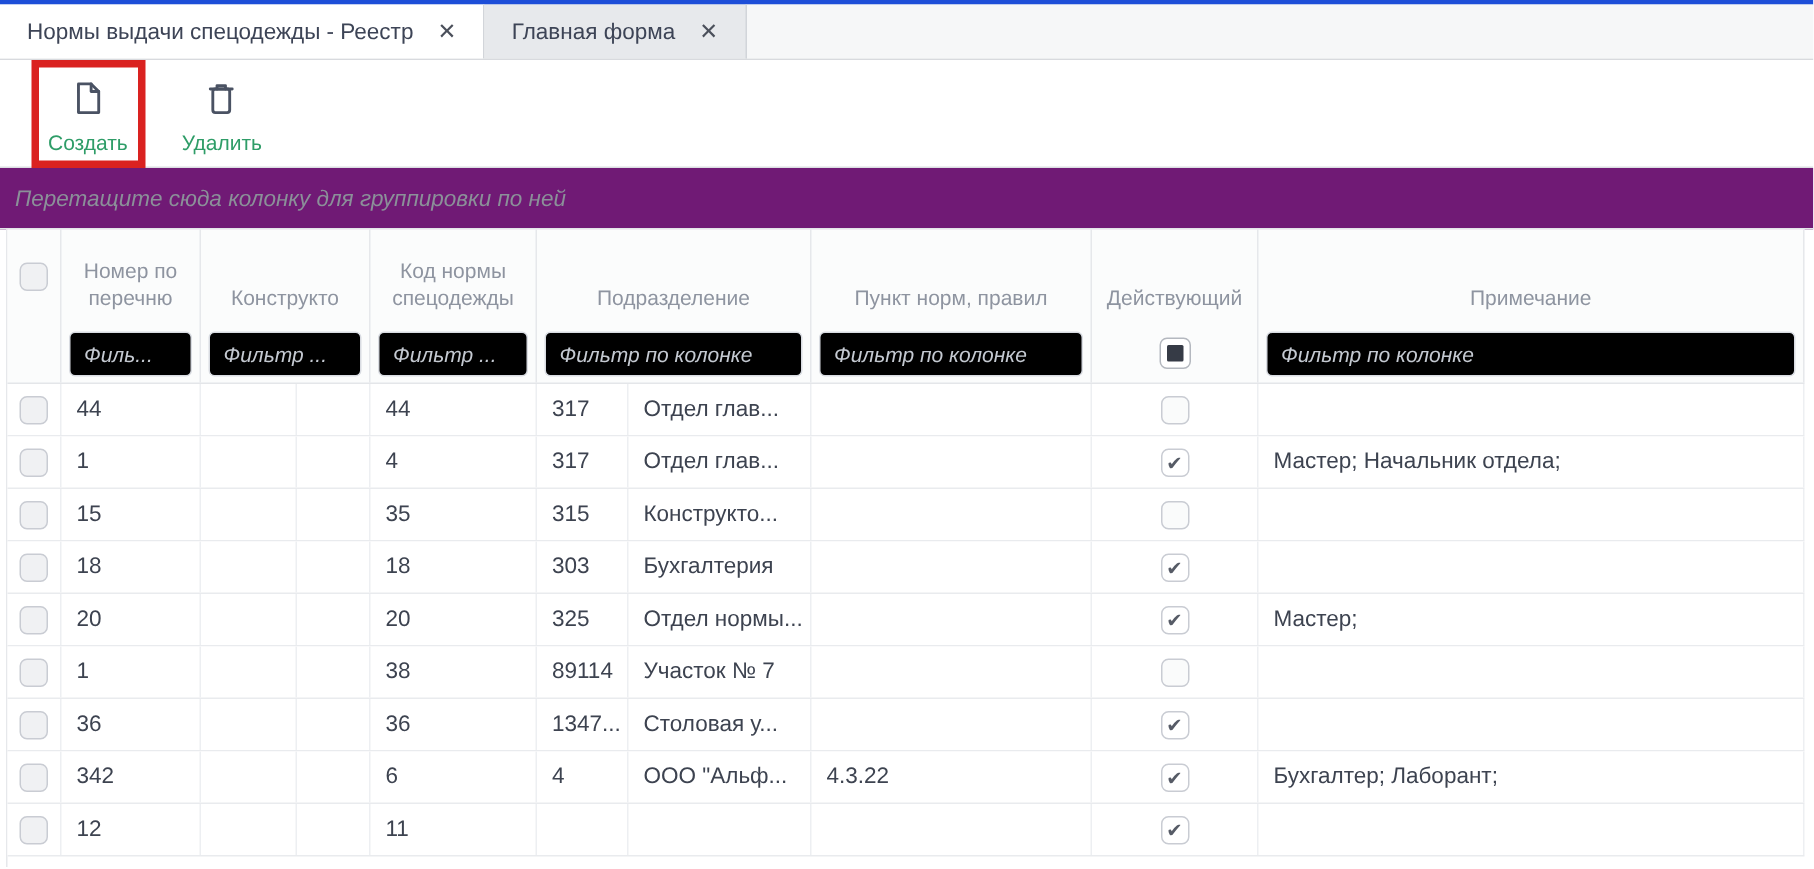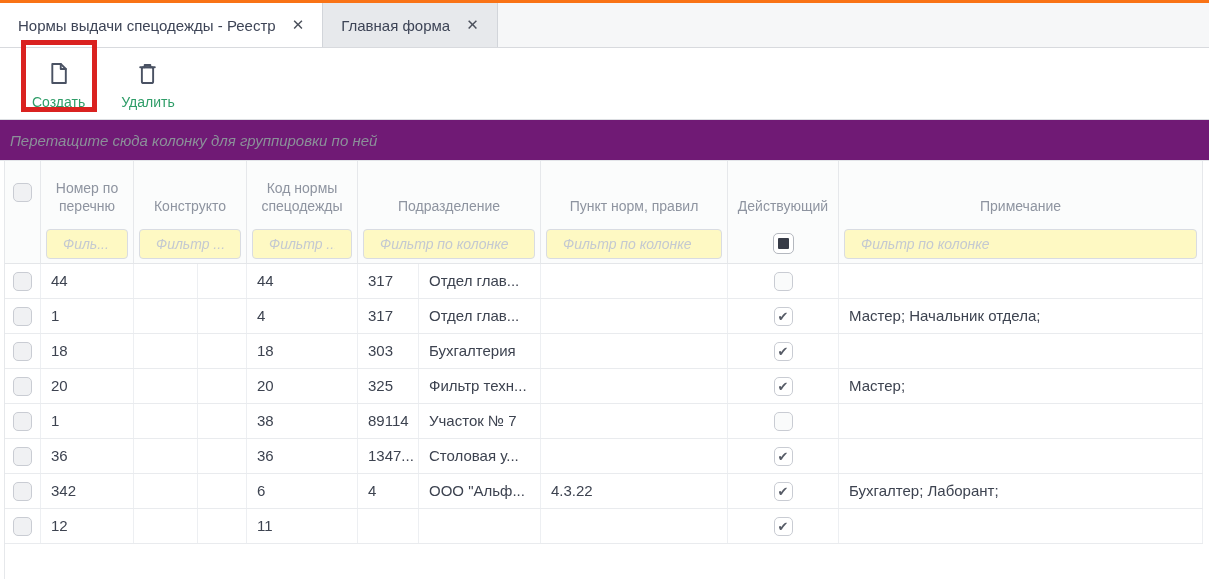--- a/index.html
+++ b/index.html
@@ -1,22 +1,22 @@
 <!DOCTYPE html>
 <html><head>
 <meta charset="utf-8">
 <style>
   * { margin:0; padding:0; box-sizing:border-box; }
   html,body { background:#fff; }
   body { font-family:"Liberation Sans","DejaVu Sans",sans-serif; }
   .screen { position:relative; width:1209px; height:579px; background:#fff; overflow:hidden; }
 
   
-  .tabbar { height:48px; background:#eceef1; display:flex; align-items:stretch;
-            border-bottom:1px solid #d8dade; border-top:3px solid #f97316; }
+  .tabbar { height:40px; background:#eceef1; display:flex; align-items:stretch;
+            border-bottom:1px solid #d8dade; border-top:3px solid #1d4ed8; }
   .tab { display:flex; align-items:center; gap:16px; padding:0 18px; font-size:15px;
          color:#3d4456; border-right:1px solid #d2d5da; cursor:default; }
   .tab.active { background:#fff; }
   .tab.inactive { background:#e7e9ec; }
   .tab .close { font-size:15px; font-weight:bold; color:#4b505b; }
   .tabbar-rest { flex:1; background:#f6f7f8; }
 
   
   .toolbar { position:relative; height:72px; background:#fff; border-bottom:1px solid #dcdee2;
              display:flex; align-items:flex-start; padding:10px 12px 0 26px; gap:24px; }
@@ -36,21 +36,21 @@
   .grid-wrap { margin-left:4px; width:1199px; height:425px; border-left:1px solid #e6e8eb; background:#fff; }
   .hrow, .frow, .row { display:flex; }
   .hrow { height:63px; background:#fbfcfc; }
   .frow { height:40px; background:#fbfcfc; border-bottom:1px solid #e4e6e9; }
   .hcell { display:flex; align-items:flex-end; justify-content:center; text-align:center;
            padding:0 4px 9px 4px; font-size:14px; line-height:1.25; color:#8e94a0;
            border-right:1px solid #e6e8eb; white-space:normal; overflow:hidden; }
   .fcell { display:flex; align-items:center; justify-content:center; padding:0 5px;
            border-right:1px solid #e6e8eb; }
   .fcell input { width:100%; height:30px; border:1px solid #d9dce2; border-radius:4px;
-                 background:#fef9c3; padding:0 16px; font-family:inherit;
+                 background:#000000; padding:0 9px; font-family:inherit;
                  font-size:14px; font-style:italic; color:#6d737e; }
   .fcell input::placeholder { color:#c4c9d1; opacity:1; }
   .row { height:35px; border-bottom:1px solid #e9ebee; background:#fff; }
   .cell { border-right:1px solid #edeff2; padding:0 10px; font-size:15px; color:#3d4350;
           line-height:33px; white-space:nowrap; overflow:hidden; }
   .cell.sel, .cell.act, .hcell.h-sel { display:flex; align-items:center; justify-content:center; padding:0; }
 
   
   .sel{width:36px}.num{width:93px}.org1{width:64px}.org2{width:49px}.code{width:111px}
   .dept1{width:61px}.dept2{width:122px}.clause{width:187px}.act{width:111px}.note{width:364px}
@@ -180,20 +180,36 @@
           <div class="cell clause"></div>
           <div class="cell act">
             <span class="cb act-cb checked">✔</span>
           </div>
           <div class="cell note">Мастер; Начальник отдела;</div>
         </div>
         <div class="row">
           <div class="cell sel">
             <span class="cb sel-cb"></span>
           </div>
+          <div class="cell num">15</div>
+          <div class="cell org1"></div>
+          <div class="cell org2"></div>
+          <div class="cell code">35</div>
+          <div class="cell dept1">315</div>
+          <div class="cell dept2">Конструкто...</div>
+          <div class="cell clause"></div>
+          <div class="cell act">
+            <span class="cb act-cb"></span>
+          </div>
+          <div class="cell note"></div>
+        </div>
+        <div class="row">
+          <div class="cell sel">
+            <span class="cb sel-cb"></span>
+          </div>
           <div class="cell num">18</div>
           <div class="cell org1"></div>
           <div class="cell org2"></div>
           <div class="cell code">18</div>
           <div class="cell dept1">303</div>
           <div class="cell dept2">Бухгалтерия</div>
           <div class="cell clause"></div>
           <div class="cell act">
             <span class="cb act-cb checked">✔</span>
           </div>
@@ -201,21 +217,21 @@
         </div>
         <div class="row">
           <div class="cell sel">
             <span class="cb sel-cb"></span>
           </div>
           <div class="cell num">20</div>
           <div class="cell org1"></div>
           <div class="cell org2"></div>
           <div class="cell code">20</div>
           <div class="cell dept1">325</div>
-          <div class="cell dept2">Фильтр техн...</div>
+          <div class="cell dept2">Отдел нормы...</div>
           <div class="cell clause"></div>
           <div class="cell act">
             <span class="cb act-cb checked">✔</span>
           </div>
           <div class="cell note">Мастер;</div>
         </div>
         <div class="row">
           <div class="cell sel">
             <span class="cb sel-cb"></span>
           </div>

